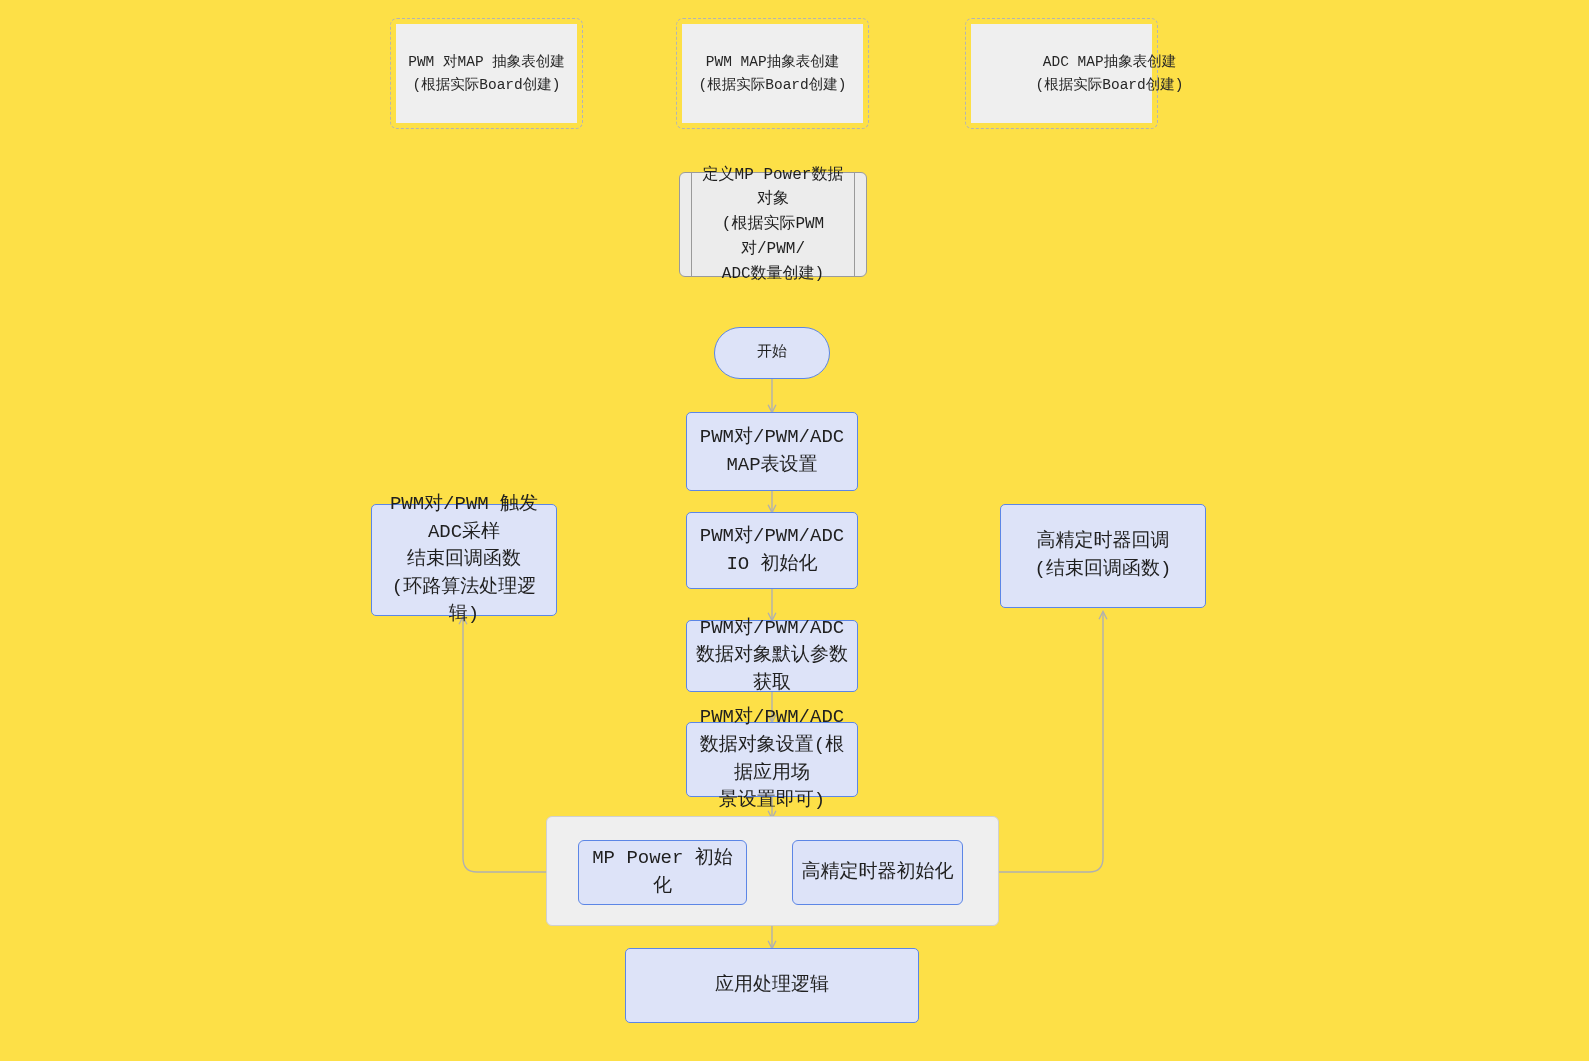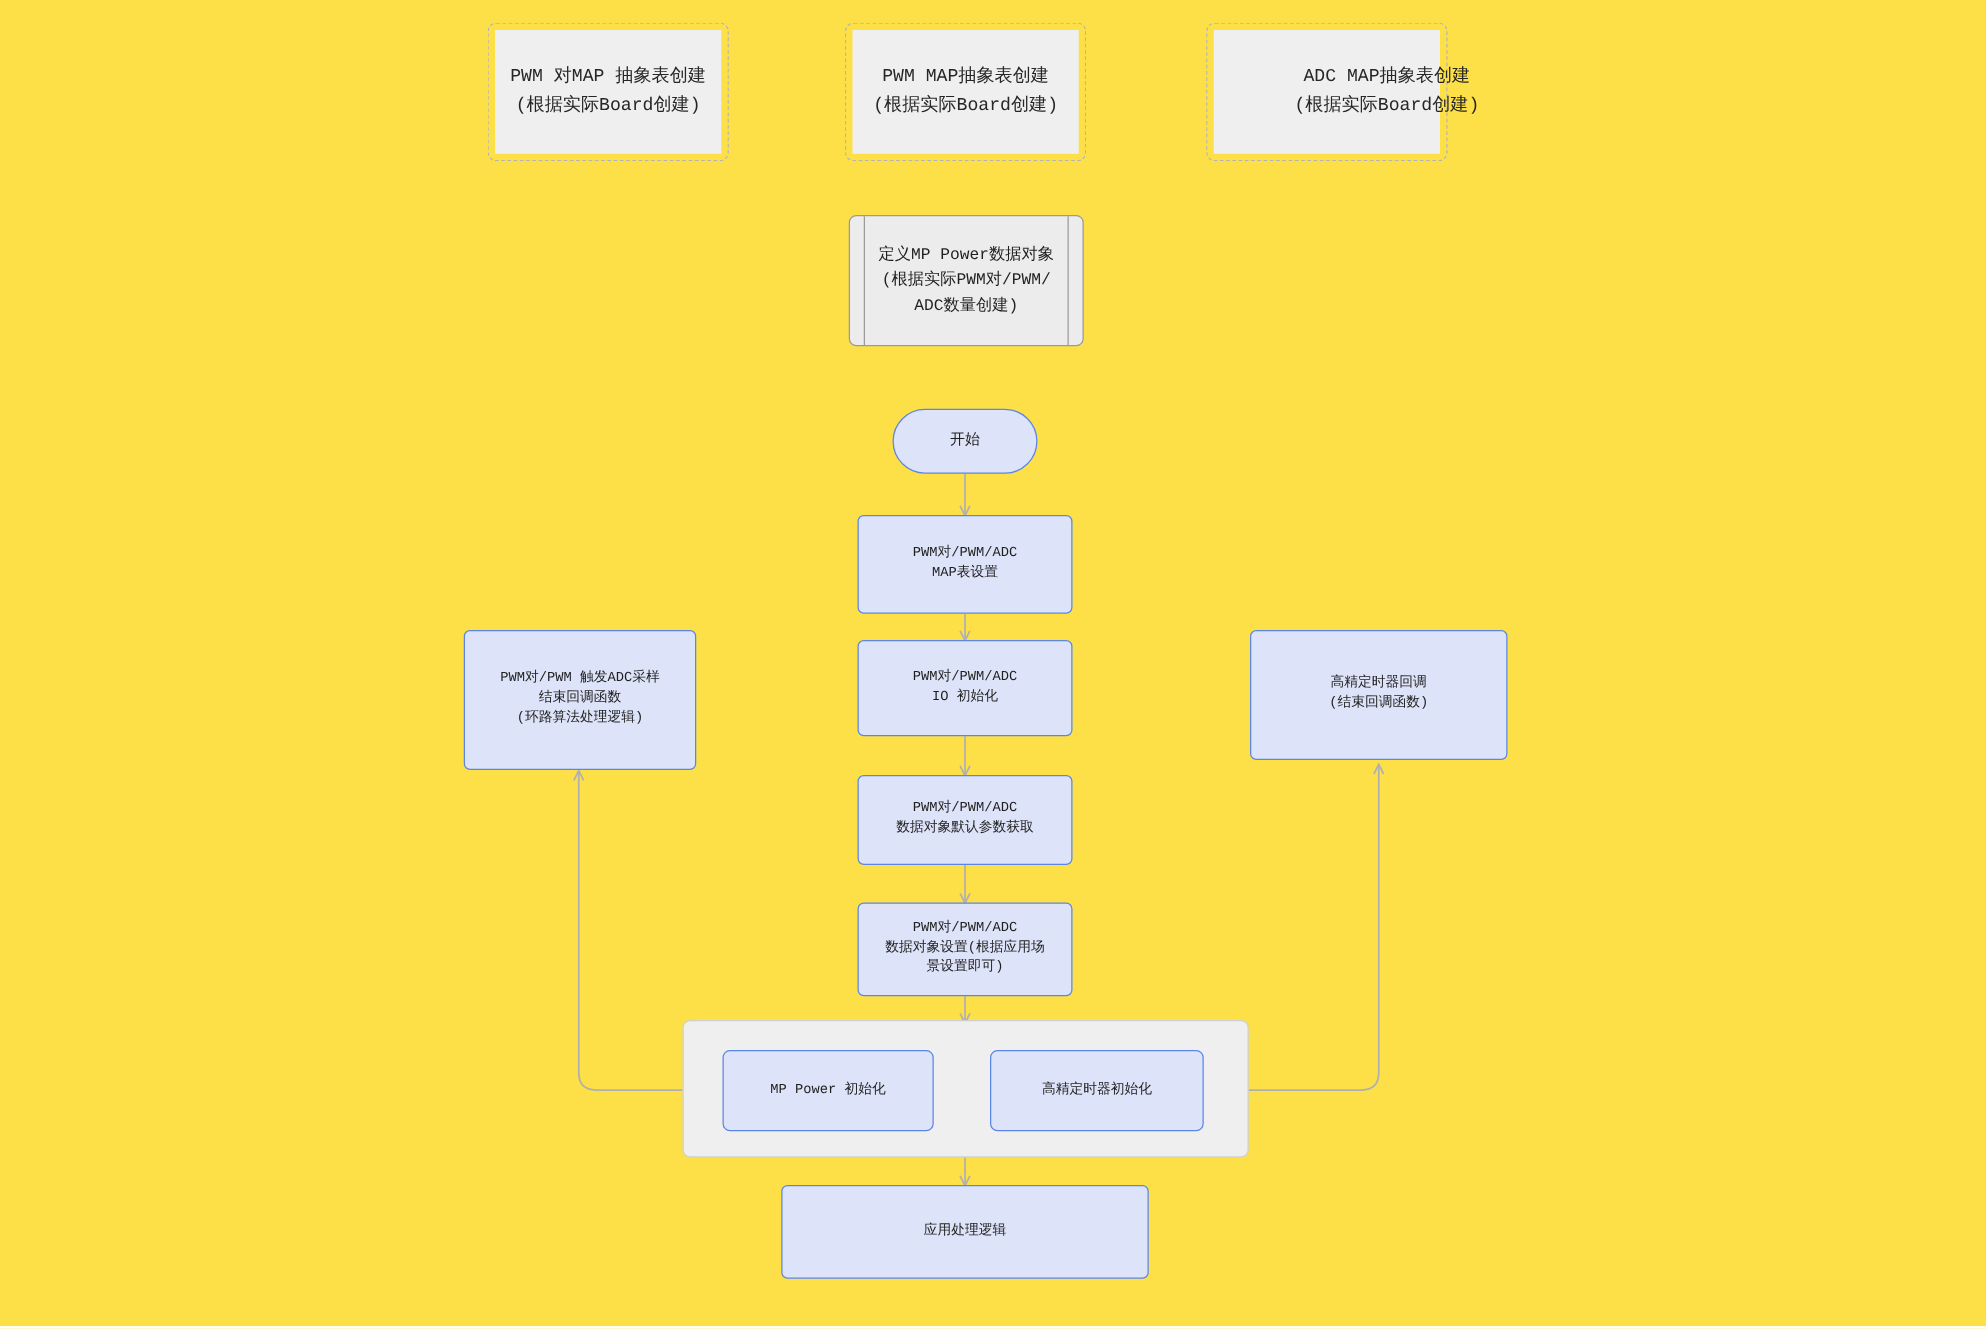--- a/index.html
+++ b/index.html
@@ -76,47 +76,47 @@
   }
   .predef .bar.l { left: 11px; }
   .predef .bar.r { right: 11px; }
   .predef .txt {
     position: absolute;
     inset: 0;
     display: flex;
     align-items: center;
     justify-content: center;
     text-align: center;
-    font-size: 13px;
+    font-size: 16px;
     color: #1f1f1f;
     line-height: 1.55;
     white-space: pre-line;
     padding: 0 16px;
     box-sizing: border-box;
   }
 
   
   .proc {
     background: #dde3f8;
     border: 1.7px solid #5c86e6;
     border-radius: 5px;
-    font-size: 11px;
+    font-size: 19px;
     color: #1f1f1f;
     padding: 0 8px;
   }
   .proc.sub {
     border-radius: 6px;
   }
 
   
   .stadium {
     background: #dde3f8;
     border: 1.7px solid #5c86e6;
     border-radius: 999px;
-    font-size: 12px;
+    font-size: 15px;
     color: #1f1f1f;
   }
 
   
   .group-box {
     position: absolute;
     box-sizing: border-box;
     background: #efefef;
     border: 1.4px solid #d0d0d0;
     border-radius: 6px;

